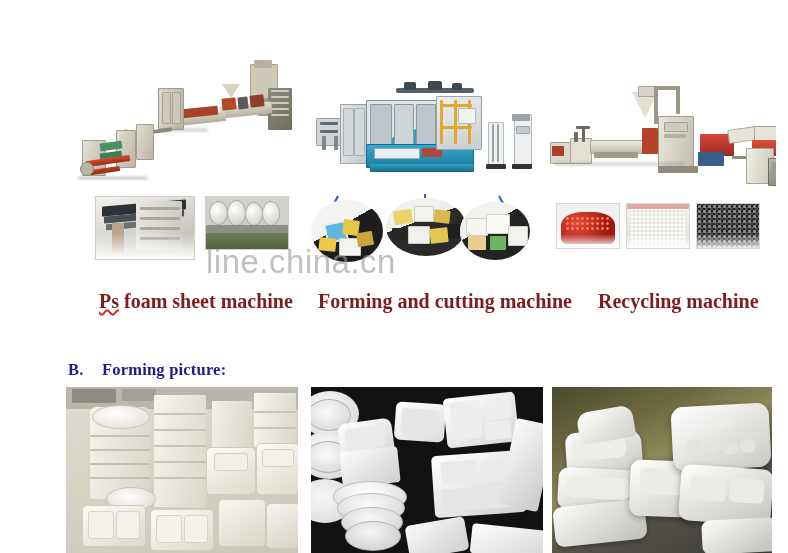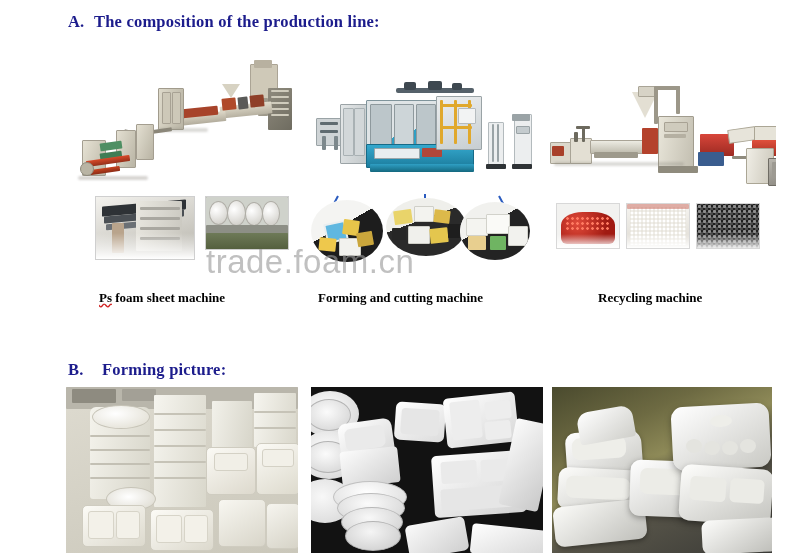--- a/index.html
+++ b/index.html
@@ -12,21 +12,21 @@
            white-space:nowrap;}
   .heading .ltr{display:inline-block;}
   .heading .txt{display:inline-block;}
 
   #headA{left:68px;top:12px;}
   #headA .ltr{width:26px;}
   #headB{left:68px;top:360px;}
   #headB .ltr{width:34px;}
 
   .caption{position:absolute;font-family:"Liberation Serif",serif;
-           font-weight:bold;font-size:13px;color:#000000;white-space:nowrap;}
+           font-weight:bold;font-size:20px;color:#7f1d1d;white-space:nowrap;}
   #cap1{left:99px;top:290px;}
   #cap2{left:318px;top:290px;}
   #cap3{left:598px;top:290px;}
   .spell{ -webkit-text-decoration:underline wavy #d02020;
           text-decoration:underline wavy #d02020;text-decoration-skip-ink:none;}
 
   
   .watermark{position:absolute;left:206px;top:243px;width:310px;
              font-family:"Liberation Sans",sans-serif;font-size:33px;
              color:#9a9a9a;opacity:.62;letter-spacing:.5px;
@@ -72,23 +72,20 @@
 
   
   .box{position:absolute;border-radius:1px;}
   .rnd{border-radius:50%;}
 </style>
 </head>
 <body>
 
 <div class="page">
 
-  <div class="heading" id="headA">
-    <span class="ltr">A.</span><span class="txt">The composition of the production line:</span>
-  </div>
 
   <div class="photo" id="mach1">
     <div class="mwrap">
 
       <div class="box" style="left:178px;top:6px;width:26px;height:34px;background:#cfc9b8;border:1px solid #aba495;"></div>
       <div class="box" style="left:182px;top:2px;width:18px;height:8px;background:#b8b1a0;"></div>
       <div class="box" style="left:186px;top:40px;width:10px;height:18px;background:#9f9a8c;"></div>
 
       <div class="box" style="left:196px;top:30px;width:24px;height:42px;background:linear-gradient(135deg,#8f8b7e,#6f6c60);"></div>
       <div class="box" style="left:199px;top:32px;width:18px;height:2px;background:#cfcbbc;"></div>
@@ -300,21 +297,21 @@
     <div style="position:absolute;inset:0;
                 background:radial-gradient(circle,#8e8e8e 1.3px,transparent 1.9px) 0 0/5px 5px,
                            radial-gradient(circle,#4a4a4a 1.5px,transparent 2px) 2px 2px/5px 5px,#1f1f1f;"></div>
     <div class="shade" style="height:14px;background:linear-gradient(to bottom,rgba(255,255,255,0),rgba(255,255,255,.85));"></div>
   </div>
 
   <div class="caption" id="cap1"><span class="spell">Ps</span><span> foam sheet machine</span></div>
   <div class="caption" id="cap2">Forming and cutting machine</div>
   <div class="caption" id="cap3">Recycling machine</div>
 
-  <div class="watermark">trade.foam.cn</div>
+  <div class="watermark">line.china.cn</div>
 
   <div class="heading" id="headB">
     <span class="ltr">B.</span><span class="txt">Forming picture:</span>
   </div>
 
   <div class="photo" id="prod1">
     <div style="position:absolute;inset:0;background:linear-gradient(160deg,#dedbd0,#cac7ba);"></div>
 
     <div class="box" style="left:0;top:0;width:232px;height:22px;background:#b9b6ab;"></div>
     <div class="box" style="left:6px;top:2px;width:44px;height:14px;background:#8e8b80;"></div>

